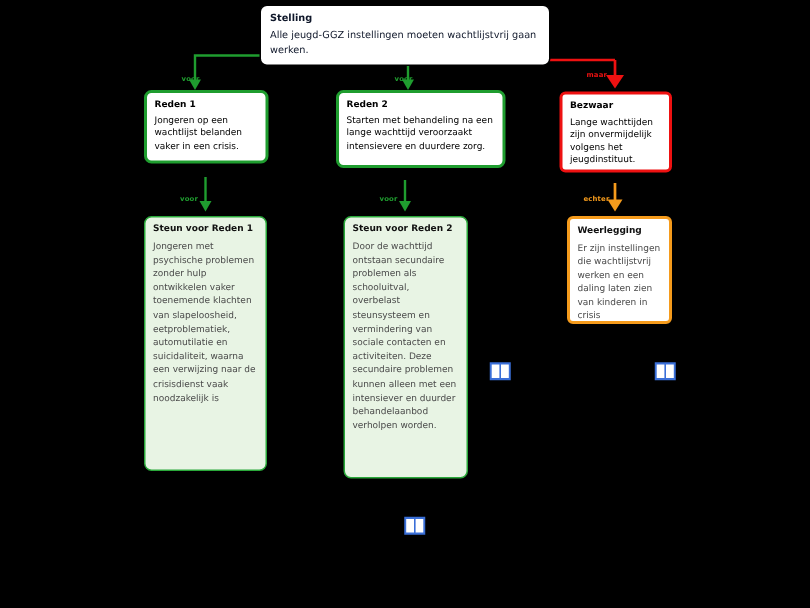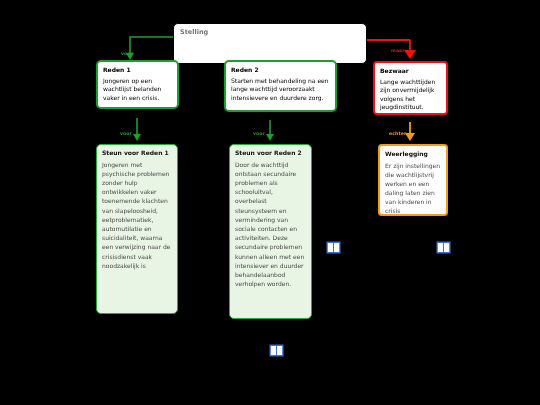--- a/index.html
+++ b/index.html
@@ -11,21 +11,21 @@
   #canvas{position:absolute;inset:0;width:540px;height:405px;}
   svg.edges{position:absolute;left:0;top:0;width:540px;height:405px;pointer-events:none;}
 
   .node{position:absolute;box-sizing:border-box;border-radius:4px;overflow:hidden;}
   .node .title{font-weight:bold;display:block;}
   .node .body{display:block;}
 
   
   .n-stelling{
     background:#ffffff;border:1px solid #000;border-radius:5px;
-    padding:4px 6px;color:#737373;margin-top:20px;
+    padding:4px 6px;color:#0f172a;
   }
   .n-stelling .title{font-size:6.5px;line-height:9px;margin-bottom:2px;}
   .n-stelling .body{font-size:6.5px;line-height:9.5px;}
 
   
   .n-reason{
     background:#ffffff;border:2px solid #1f9d2f;border-radius:5px;
     padding:4px 5px;color:#000;
   }
   .n-reason .title{font-size:6px;line-height:8.5px;margin-bottom:2px;}
@@ -105,20 +105,21 @@
 
   <div class="edge-label lbl-green" style="left:121px;top:51px;">voor</div>
   <div class="edge-label lbl-green" style="left:263px;top:51px;">voor</div>
   <div class="edge-label lbl-red" style="left:391px;top:48px;">maar</div>
   <div class="edge-label lbl-green" style="left:120px;top:131px;">voor</div>
   <div class="edge-label lbl-green" style="left:253px;top:131px;">voor</div>
   <div class="edge-label lbl-orange" style="left:389px;top:131px;">echter</div>
 
   <div class="node n-stelling" style="left:173px;top:3px;width:194px;height:41px;">
     <span class="title">Stelling</span>
+    <span class="body">Alle jeugd-GGZ instellingen moeten wachtlijstvrij gaan werken.</span>
   </div>
 
   <div class="node n-reason" style="left:96px;top:60px;width:83px;height:49px;">
     <span class="title">Reden 1</span>
     <span class="body">Jongeren op een wachtlijst belanden vaker in een crisis.</span>
   </div>
 
   <div class="node n-reason" style="left:224px;top:60px;width:113px;height:52px;">
     <span class="title">Reden 2</span>
     <span class="body">Starten met behandeling na een lange wachttijd veroorzaakt intensievere en duurdere zorg.</span>

